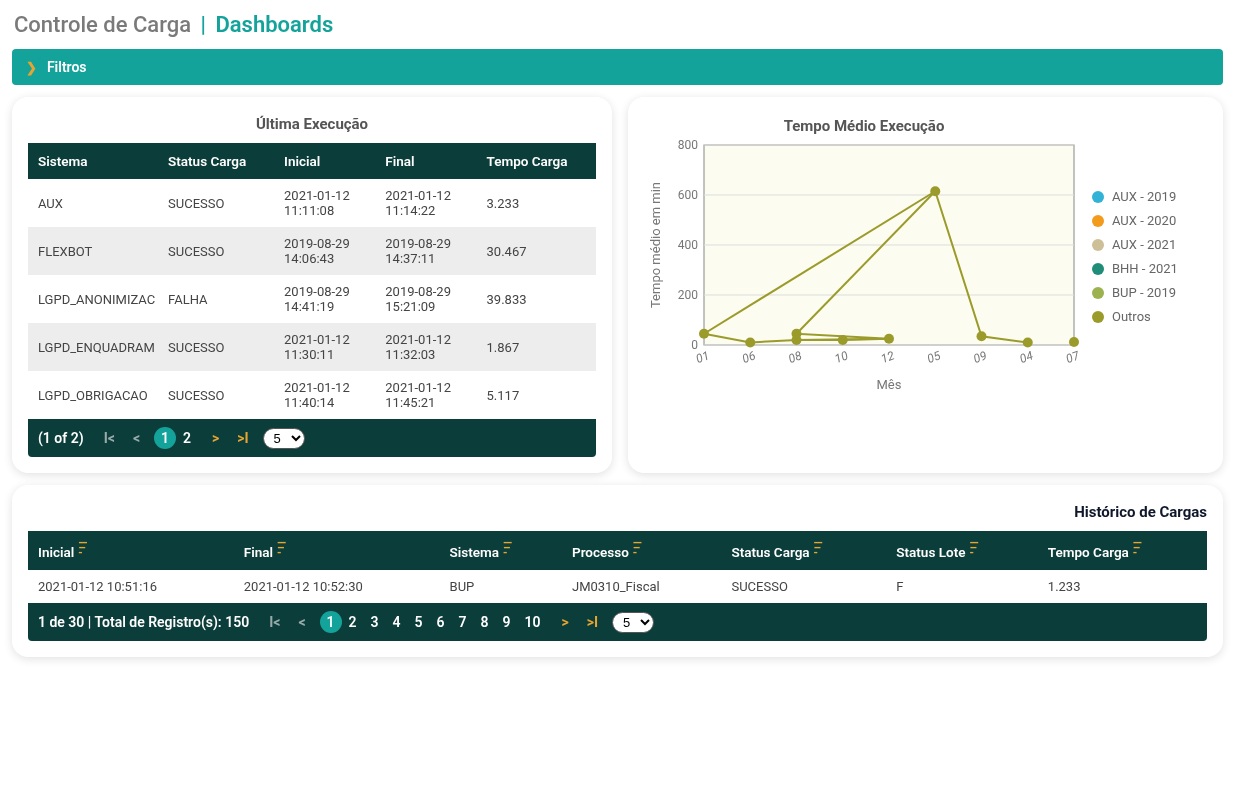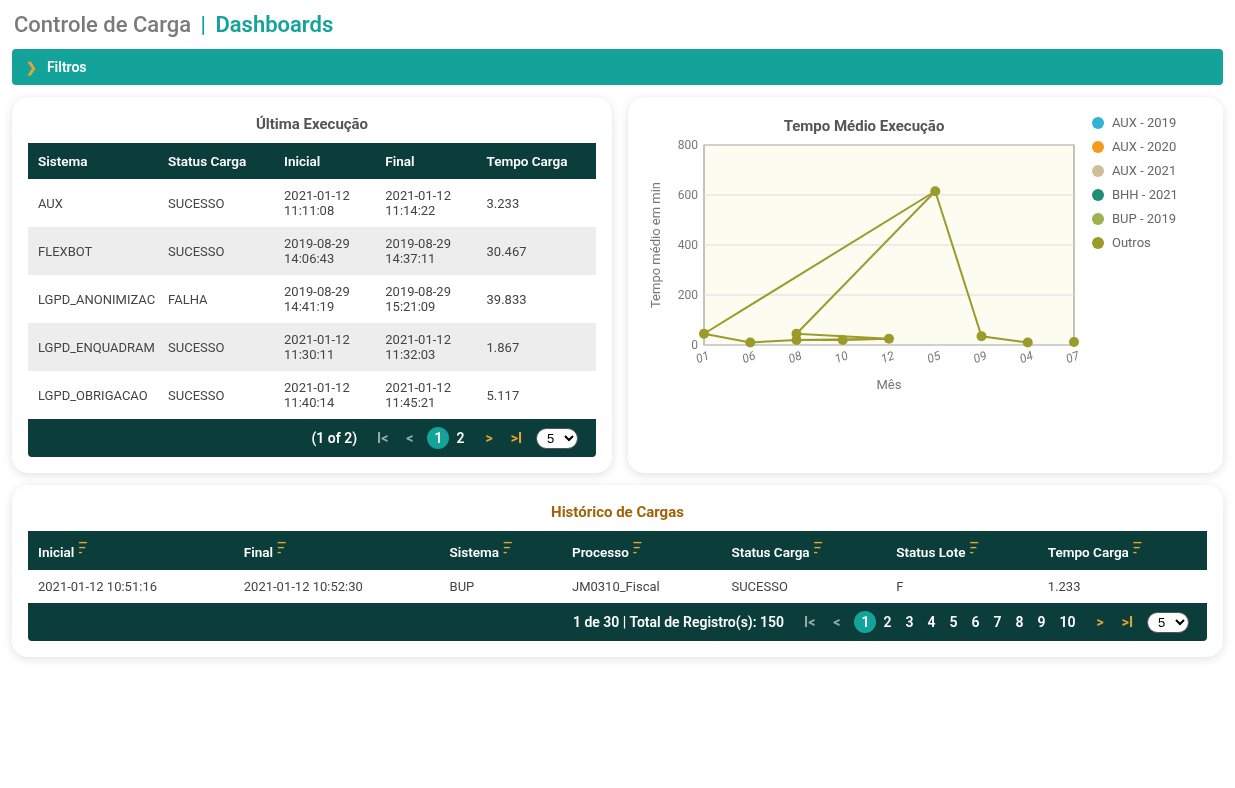--- a/index.html
+++ b/index.html
@@ -66,24 +66,24 @@
     font-size: 13px;
     vertical-align: middle;
   }
   .tbl tbody tr:nth-child(even) { background: #ededed; }
   .tbl tbody tr:nth-child(odd) { background: #ffffff; }
   .tbl tbody tr:first-child td { border-top: none; }
   .sys-cell { max-width: 110px; overflow: hidden; white-space: nowrap; }
   .paginator {
     background: #0b3e3a;
     color: #fff;
-    padding: 8px 18px;
+    padding: 8px 10px;
     display: flex;
     align-items: center;
-    justify-content: flex-end;
+    justify-content: flex-start;
     gap: 10px;
     font-size: 14px;
     border-radius: 0 0 4px 4px;
   }
   .paginator .info { font-weight: 600; margin-right: 6px; }
   .paginator .navbtn {
     color: #9aa;
     cursor: pointer;
     font-weight: 700;
     padding: 2px 4px;
@@ -107,23 +107,23 @@
     color: #000;
     border-radius: 12px;
     border: 1px solid #555;
     padding: 1px 6px;
     font-size: 13px;
   }
   .hist-card {
     margin: 0 8px 8px 8px;
   }
   .hist-title {
-    text-align: center;
+    text-align: right;
     font-weight: 700;
-    color: #a16207;
+    color: #0f172a;
     font-size: 15px;
     margin-bottom: 10px;
   }
   .tbl2 { width: 100%; border-collapse: collapse; font-size: 13px; }
   .tbl2 thead { background: #0b3e3a; color: #fff; }
   .tbl2 thead th {
     text-align: left;
     padding: 10px 10px;
     font-weight: 600;
     font-size: 13.5px;
@@ -141,21 +141,21 @@
   
   .chart-wrap { display: flex; gap: 8px; }
   .chart-svg-wrap { flex: 1; }
   .legend {
     width: 135px;
     font-size: 13px;
     color: #666;
     display: flex;
     flex-direction: column;
     gap: 9px;
-    justify-content: flex-start;
+    justify-content: center;
   }
   .legend-item { display: flex; align-items: center; gap: 8px; }
   .legend-dot { width: 12px; height: 12px; border-radius: 50%; flex-shrink: 0; }
   svg text { font-family: inherit; }
   .axis-label { font-size: 13px; fill: #777; }
   .tick-label { font-size: 12px; fill: #777; }
   .chart-title-text { font-size: 15px; font-weight: 700; fill: #555; }
 </style>
 </head>
 <body>

